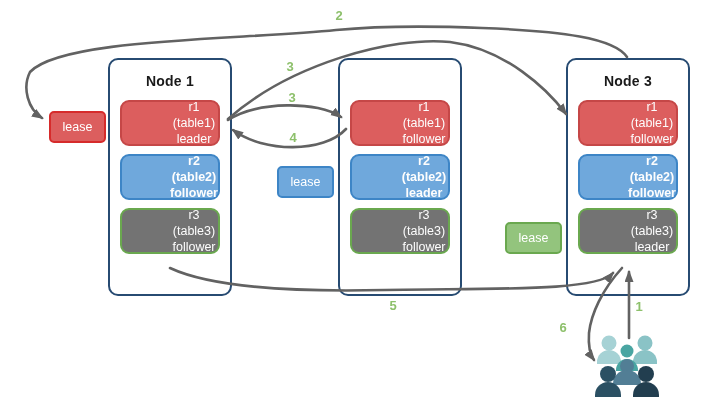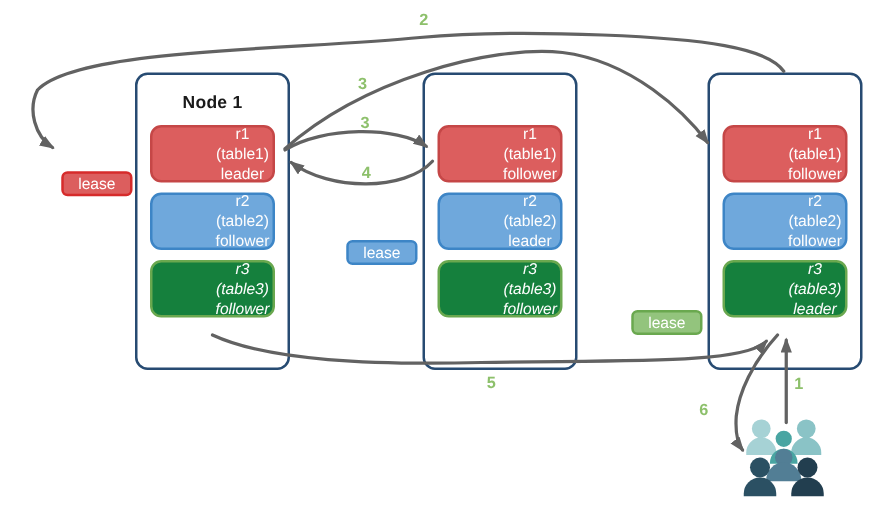--- a/index.html
+++ b/index.html
@@ -15,27 +15,27 @@
     position:absolute;top:13px;left:0;width:100%;text-align:center;
     font-weight:bold;font-size:14px;color:#1a1a1a;letter-spacing:.2px;
   }
   .replica{
     position:absolute;left:10px;width:100px;height:46px;border-radius:9px;
     border:2px solid;box-sizing:border-box;color:#fdfdfd;font-size:12.5px;
     line-height:16px;text-align:center;display:flex;flex-direction:column;
     align-items:center;justify-content:center;padding-left:48px;
   }
   .replica.red{background:#dc5e5e;border-color:#c54747;}
-  .replica.blue{background:#6fa8dc;border-color:#3d85c6;}
-  .replica.green{background:#15803d;border-color:#6aa84f;font-style:italic;}
+  .replica.blue{background:#6fa8dc;border-color:#3d85c6;font-weight:bold;}
+  .replica.green{background:#737373;border-color:#6aa84f;}
   .pos-r1{top:40px}.pos-r2{top:94px}.pos-r3{top:148px}
   .lease{
-    position:absolute;width:57px;height:20px;border-radius:5px;border:2px solid;
+    position:absolute;width:57px;height:32px;border-radius:5px;border:2px solid;
     box-sizing:border-box;color:#ffffff;font-size:12.5px;
-    display:flex;align-items:center;justify-content:center;margin-top:26px;
+    display:flex;align-items:center;justify-content:center;
   }
   .lease.red{background:#dc5e5e;border-color:#d62b2b;}
   .lease.blue{background:#6fa8dc;border-color:#3d85c6;}
   .lease.green{background:#93c47d;border-color:#6aa84f;}
   .step{
     position:absolute;font-weight:bold;font-size:13px;color:#8dc06b;
     width:12px;text-align:center;
   }
   .arrow-layer{
     position:absolute;left:0;top:0;width:704px;height:405px;
@@ -75,20 +75,21 @@
       <span>r2 (table2)</span>
       <span>leader</span>
     </div>
     <div class="replica green pos-r3">
       <span>r3 (table3)</span>
       <span>follower</span>
     </div>
   </div>
 
   <div class="node" style="left:566px;top:58px">
+    <div class="node-title">Node 3</div>
     <div class="replica red pos-r1">
       <span>r1 (table1)</span>
       <span>follower</span>
     </div>
     <div class="replica blue pos-r2">
       <span>r2 (table2)</span>
       <span>follower</span>
     </div>
     <div class="replica green pos-r3">
       <span>r3 (table3)</span>

